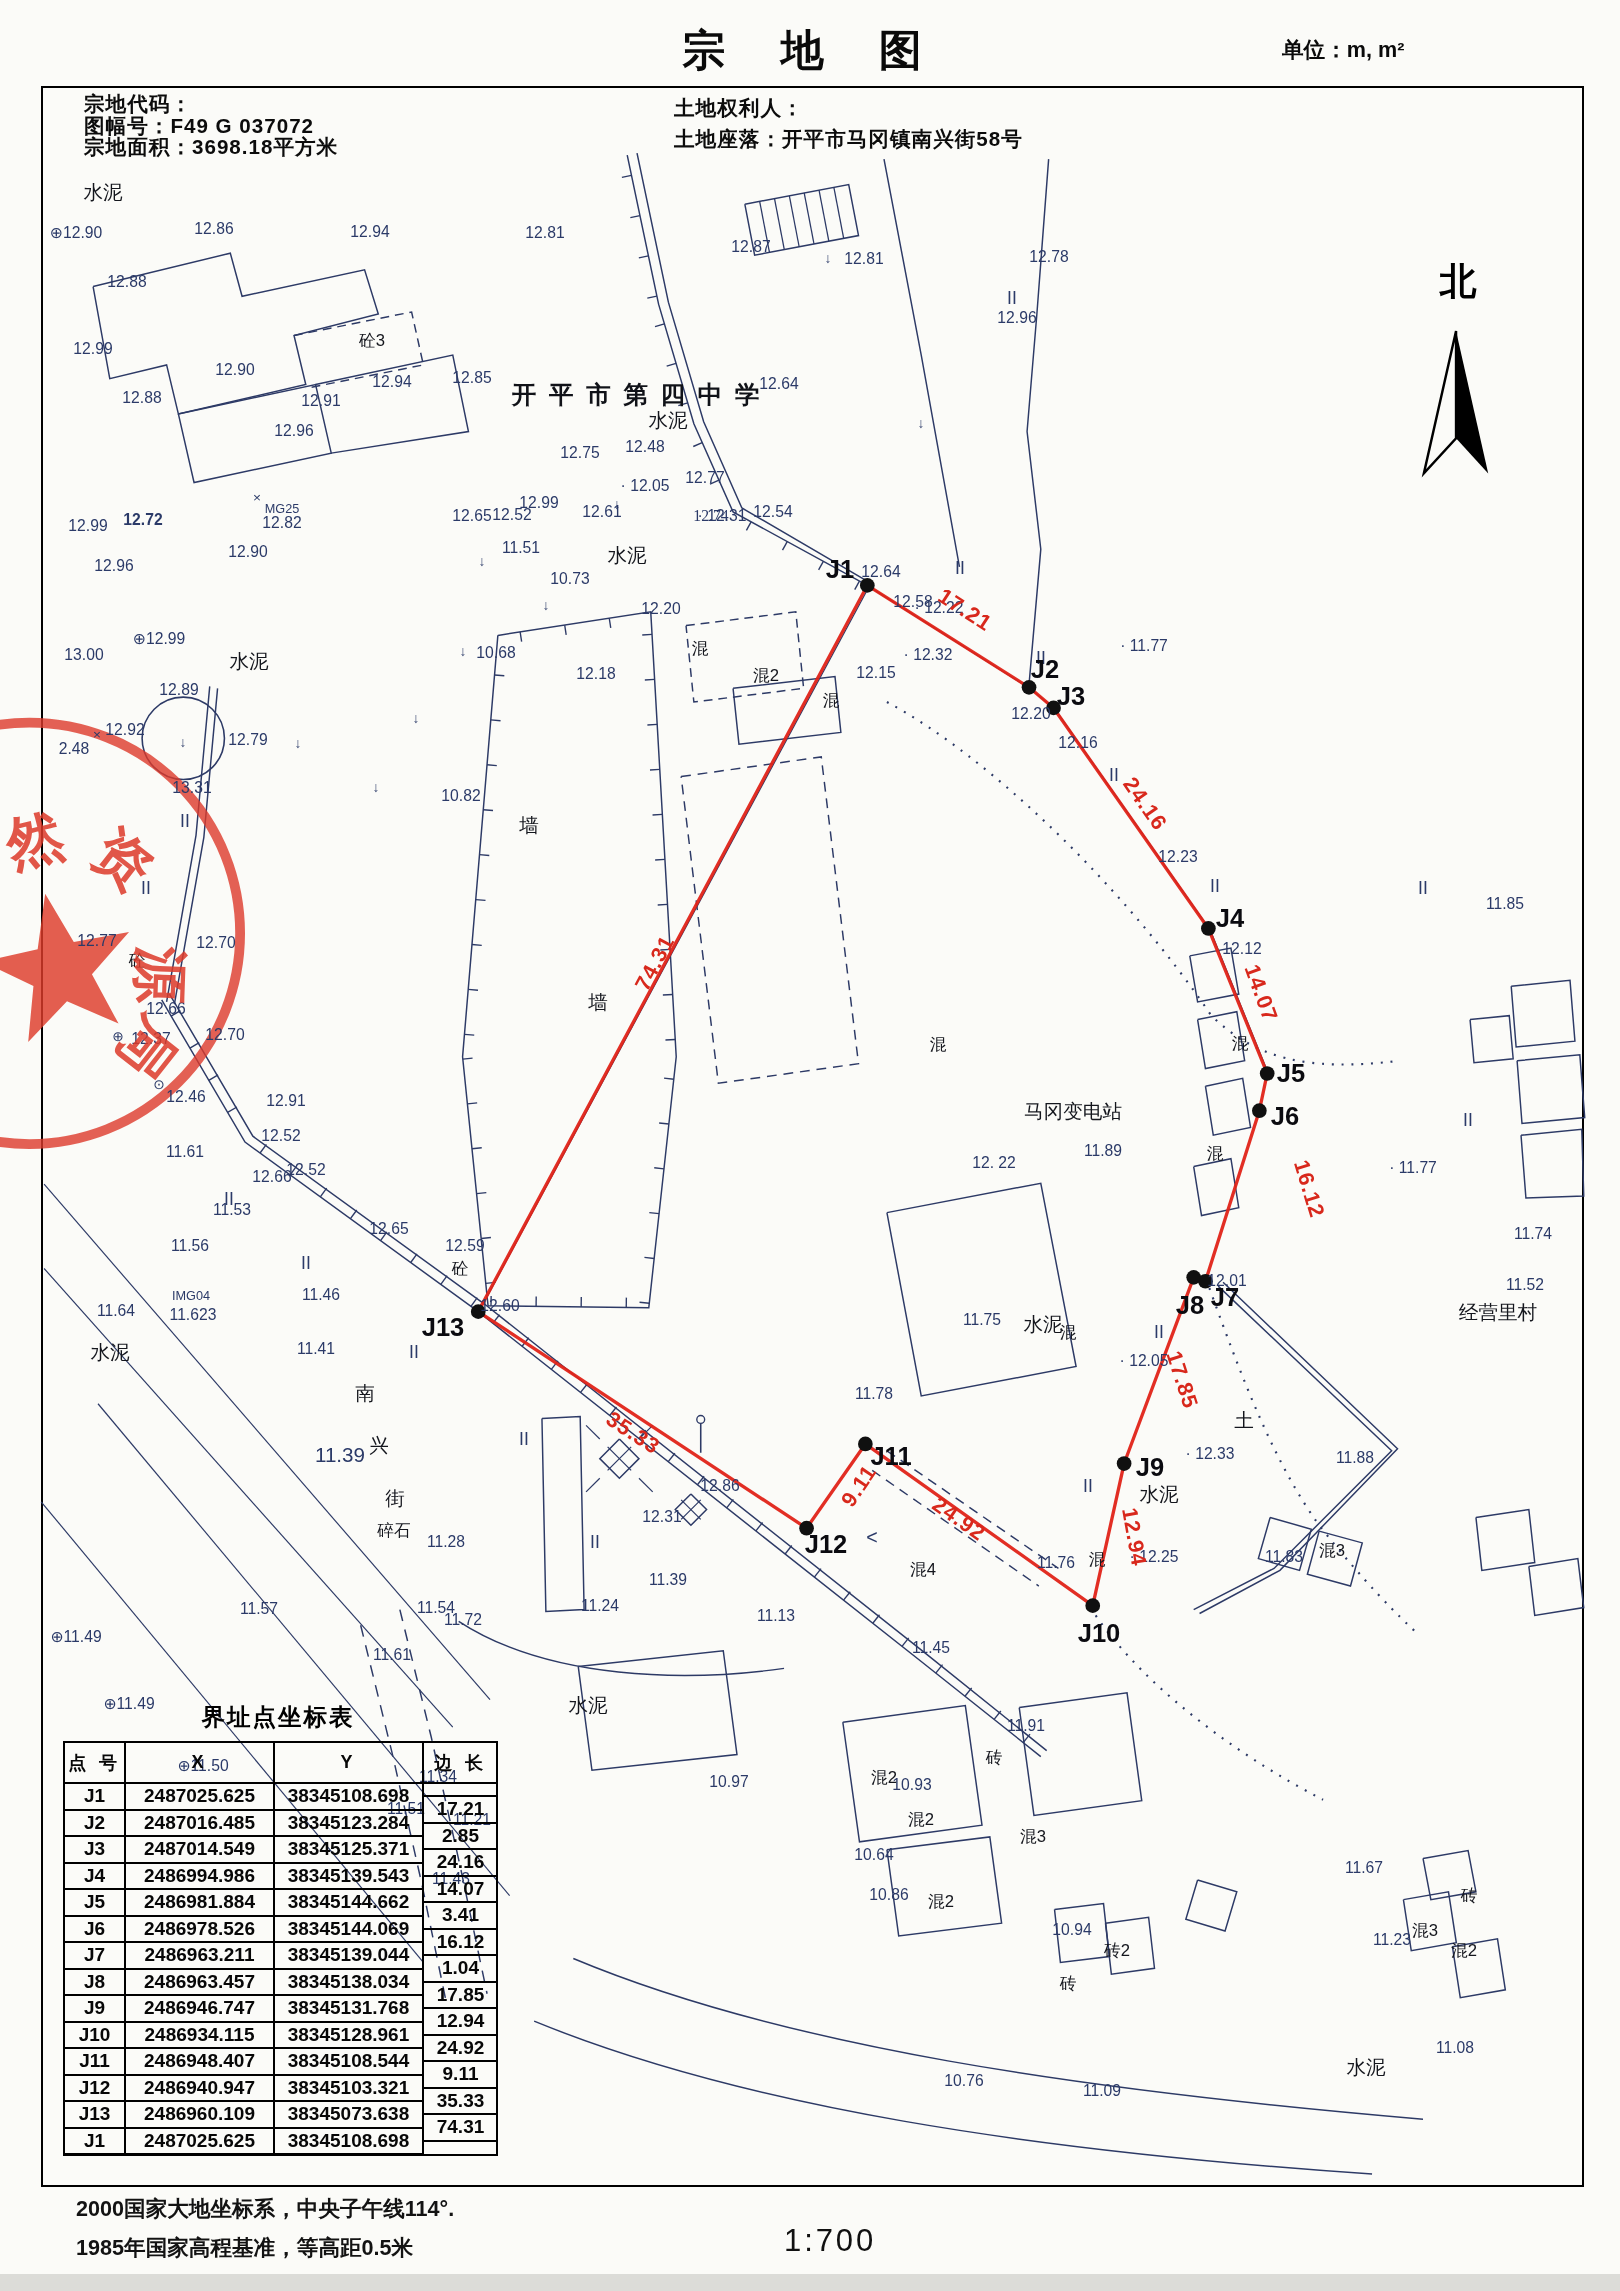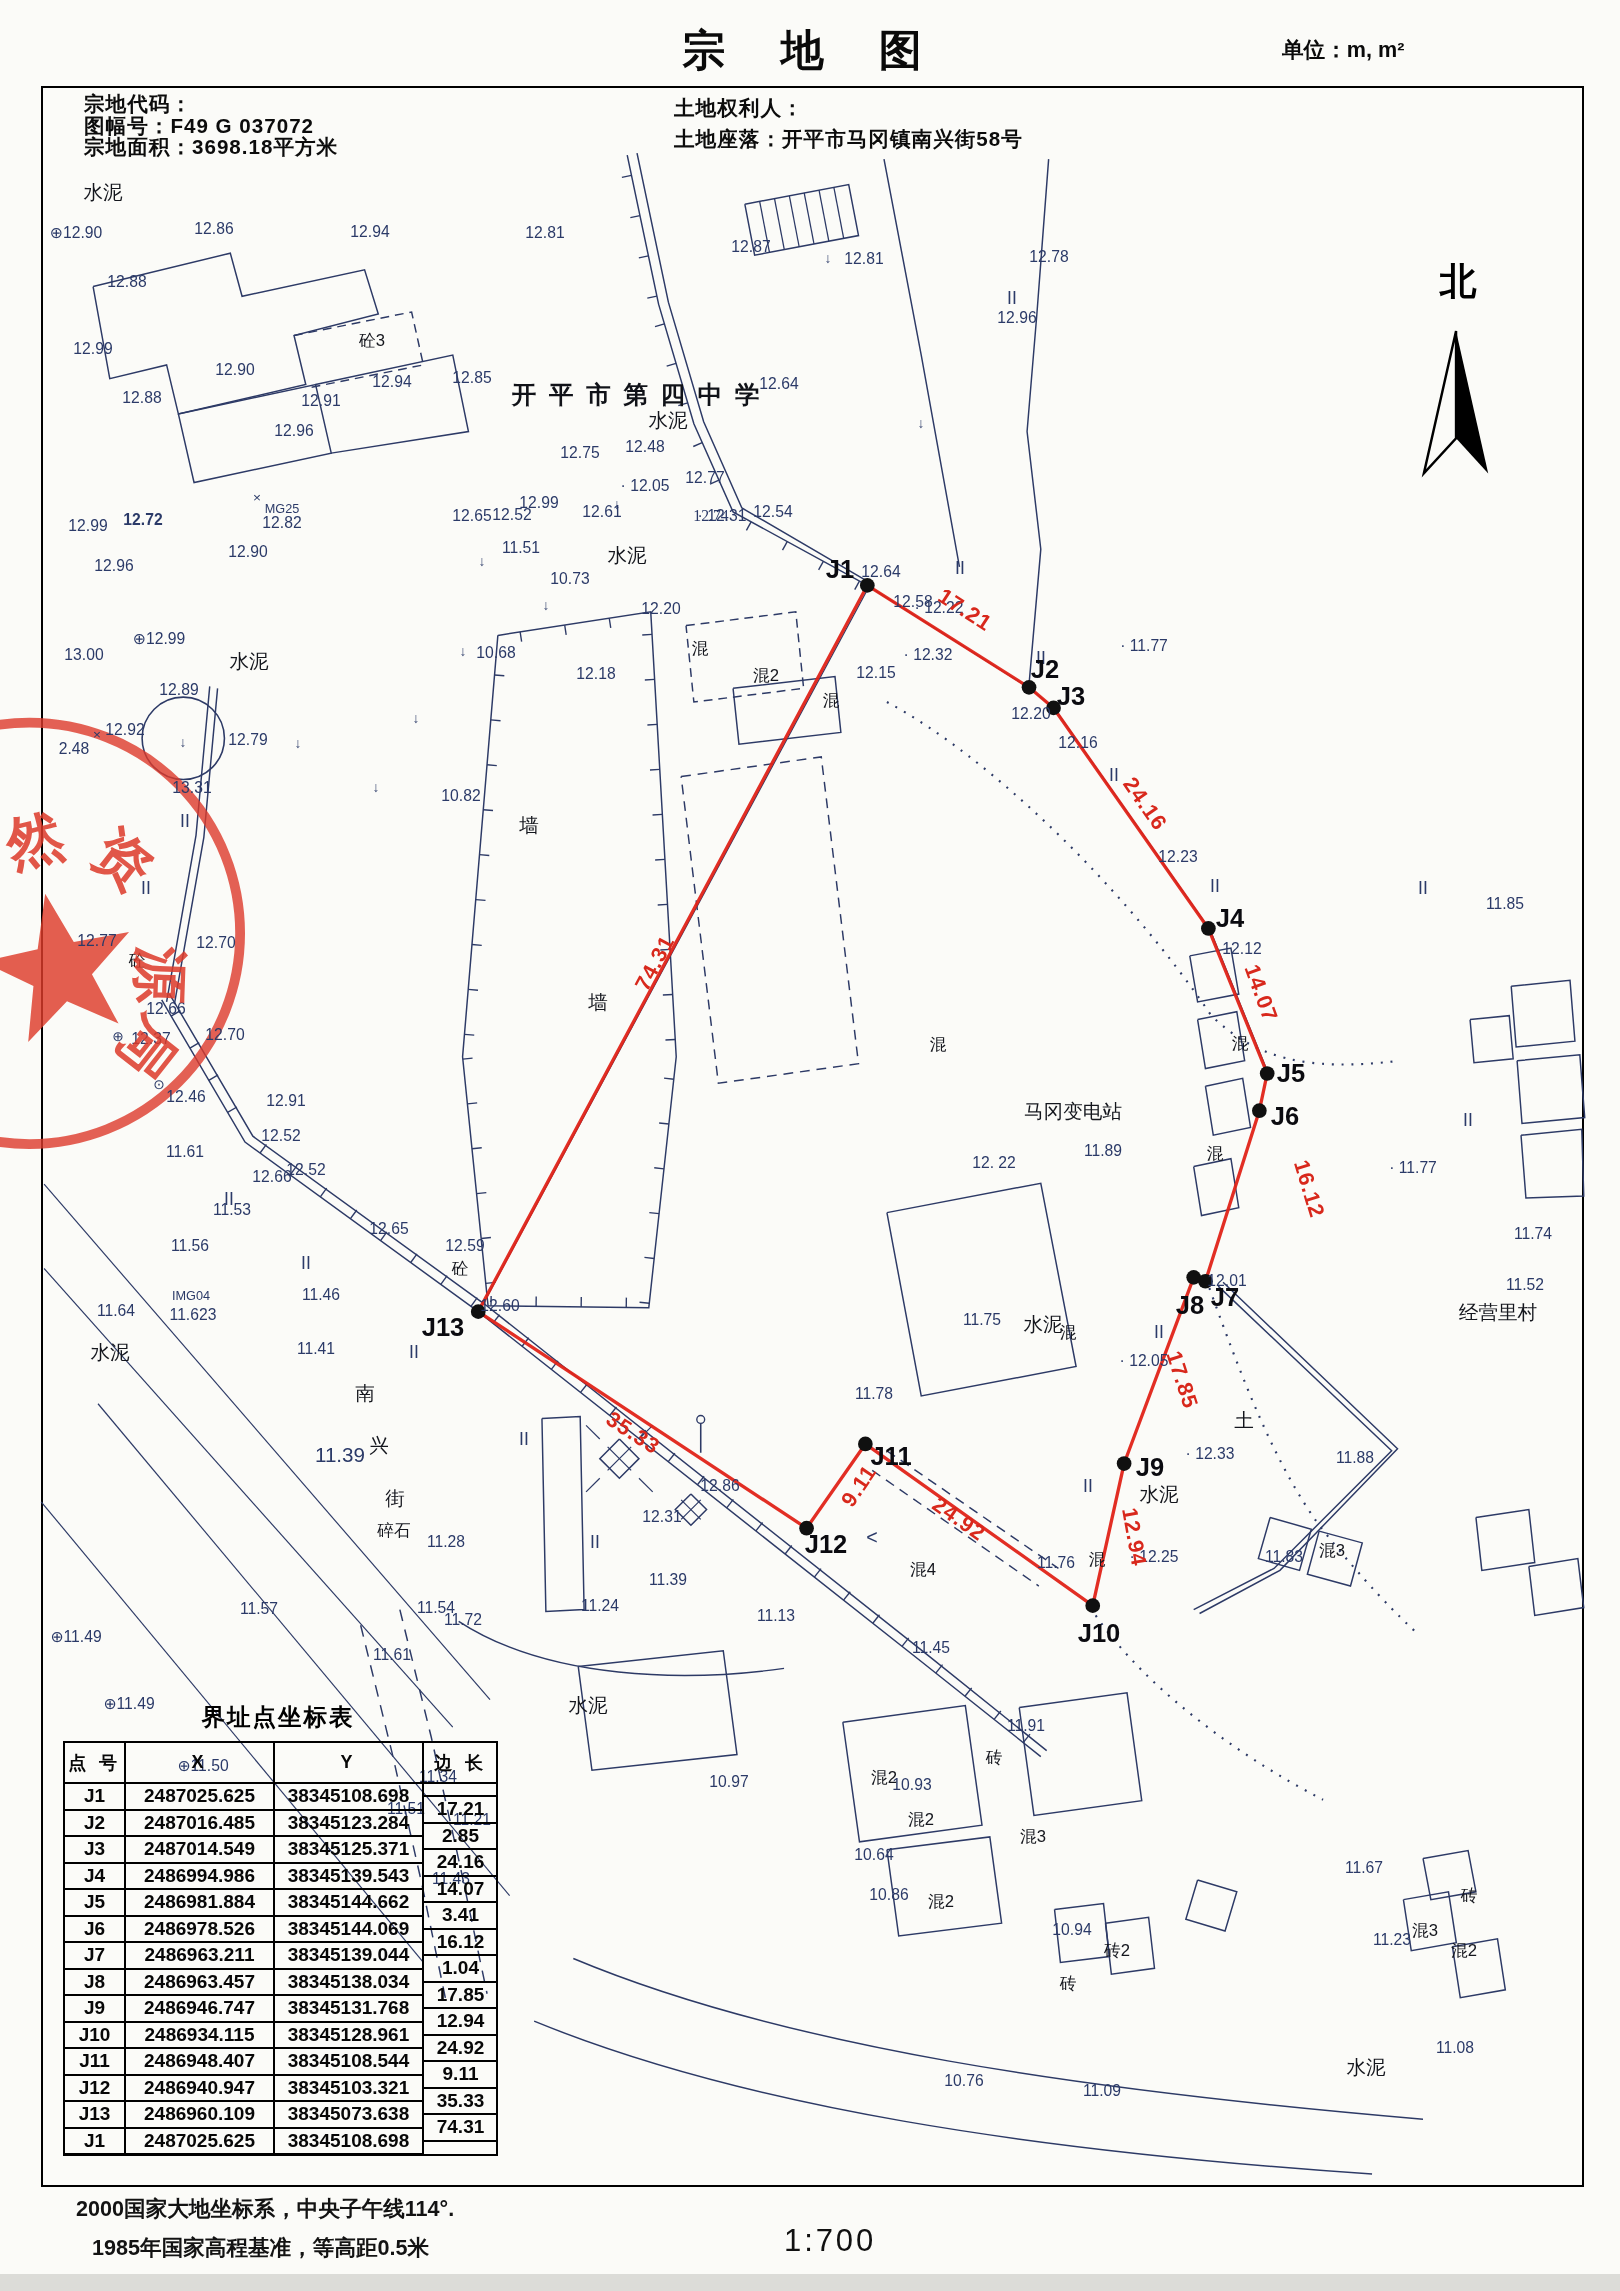--- a/index.html
+++ b/index.html
@@ -577,17 +577,17 @@
           <div class="ec">24.92</div>
           <div class="ec">9.11</div>
           <div class="ec">35.33</div>
           <div class="ec">74.31</div>
           <div class="ef last"></div>
         </div>
     </div>
   </div>
 
   <div class="note" style="left:76px;top:2194px;">2000国家大地坐标系，中央子午线114°.</div>
-  <div class="note" style="left:76px;top:2233px;margin-left:16px;">1985年国家高程基准，等高距0.5米</div>
+  <div class="note" style="left:76px;top:2233px;">1985年国家高程基准，等高距0.5米</div>
   <div id="scale">1:700</div>
   <div id="scan-strip"></div>
 </div>
 
 
 </body></html>

